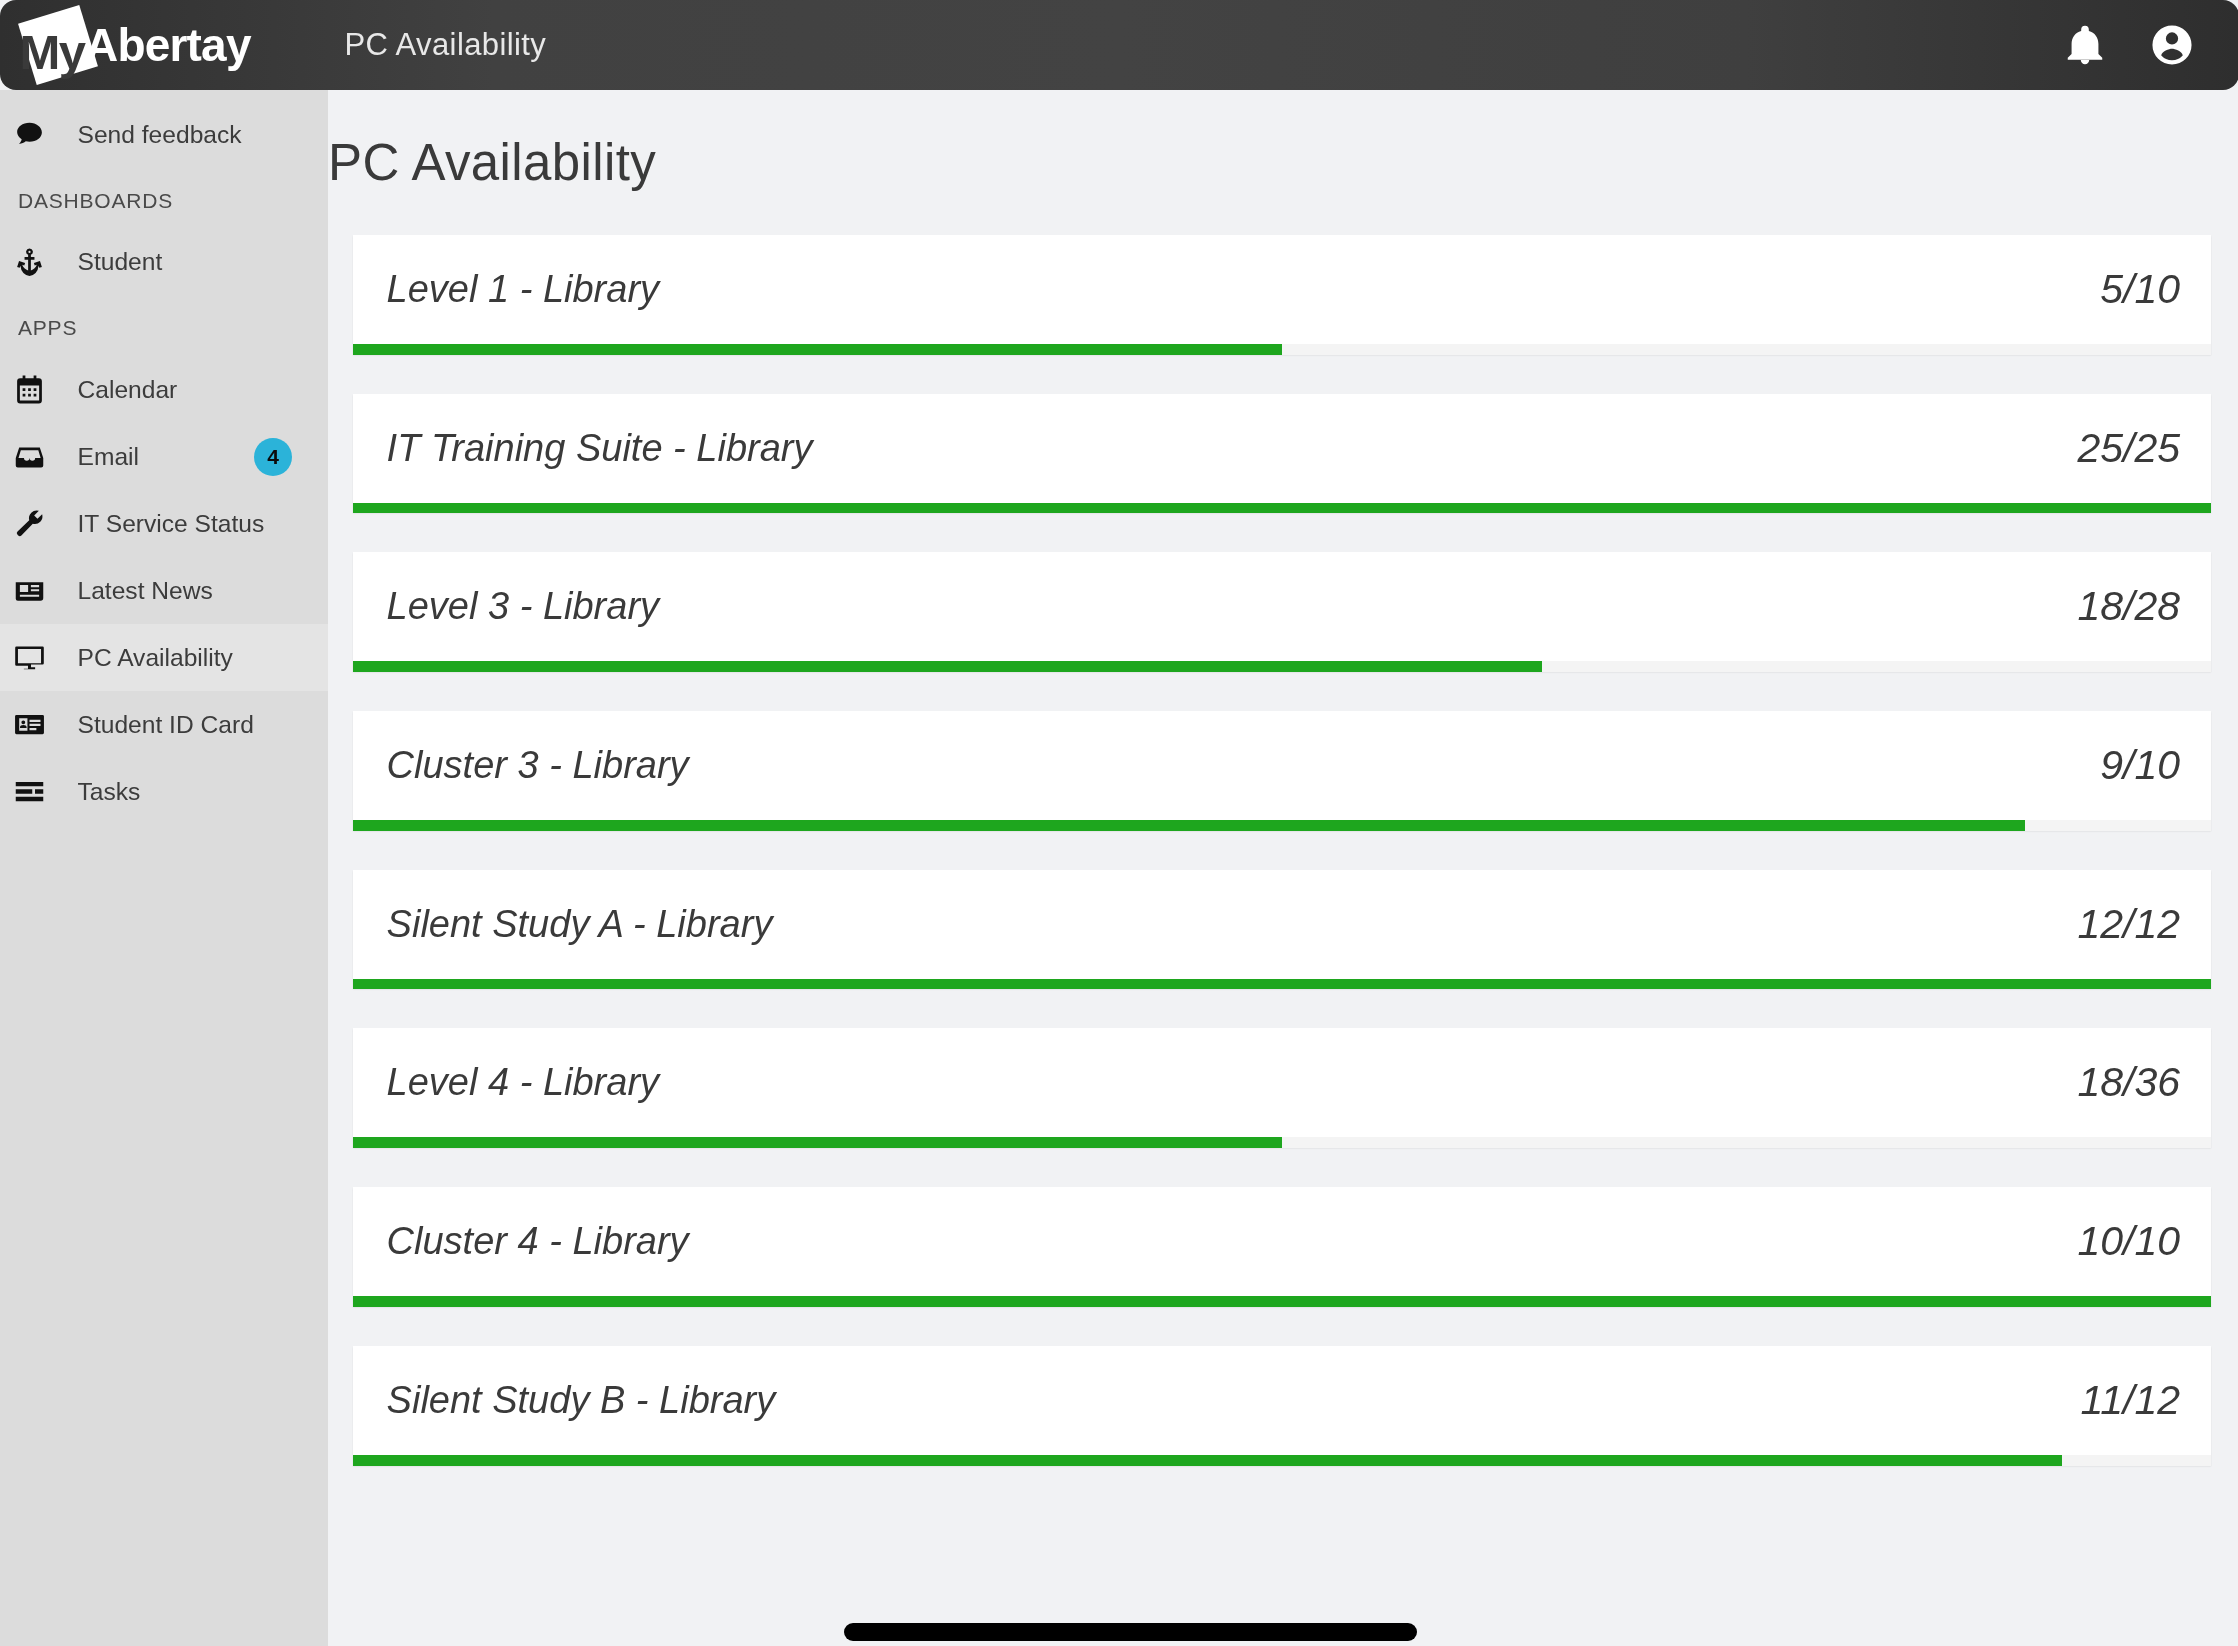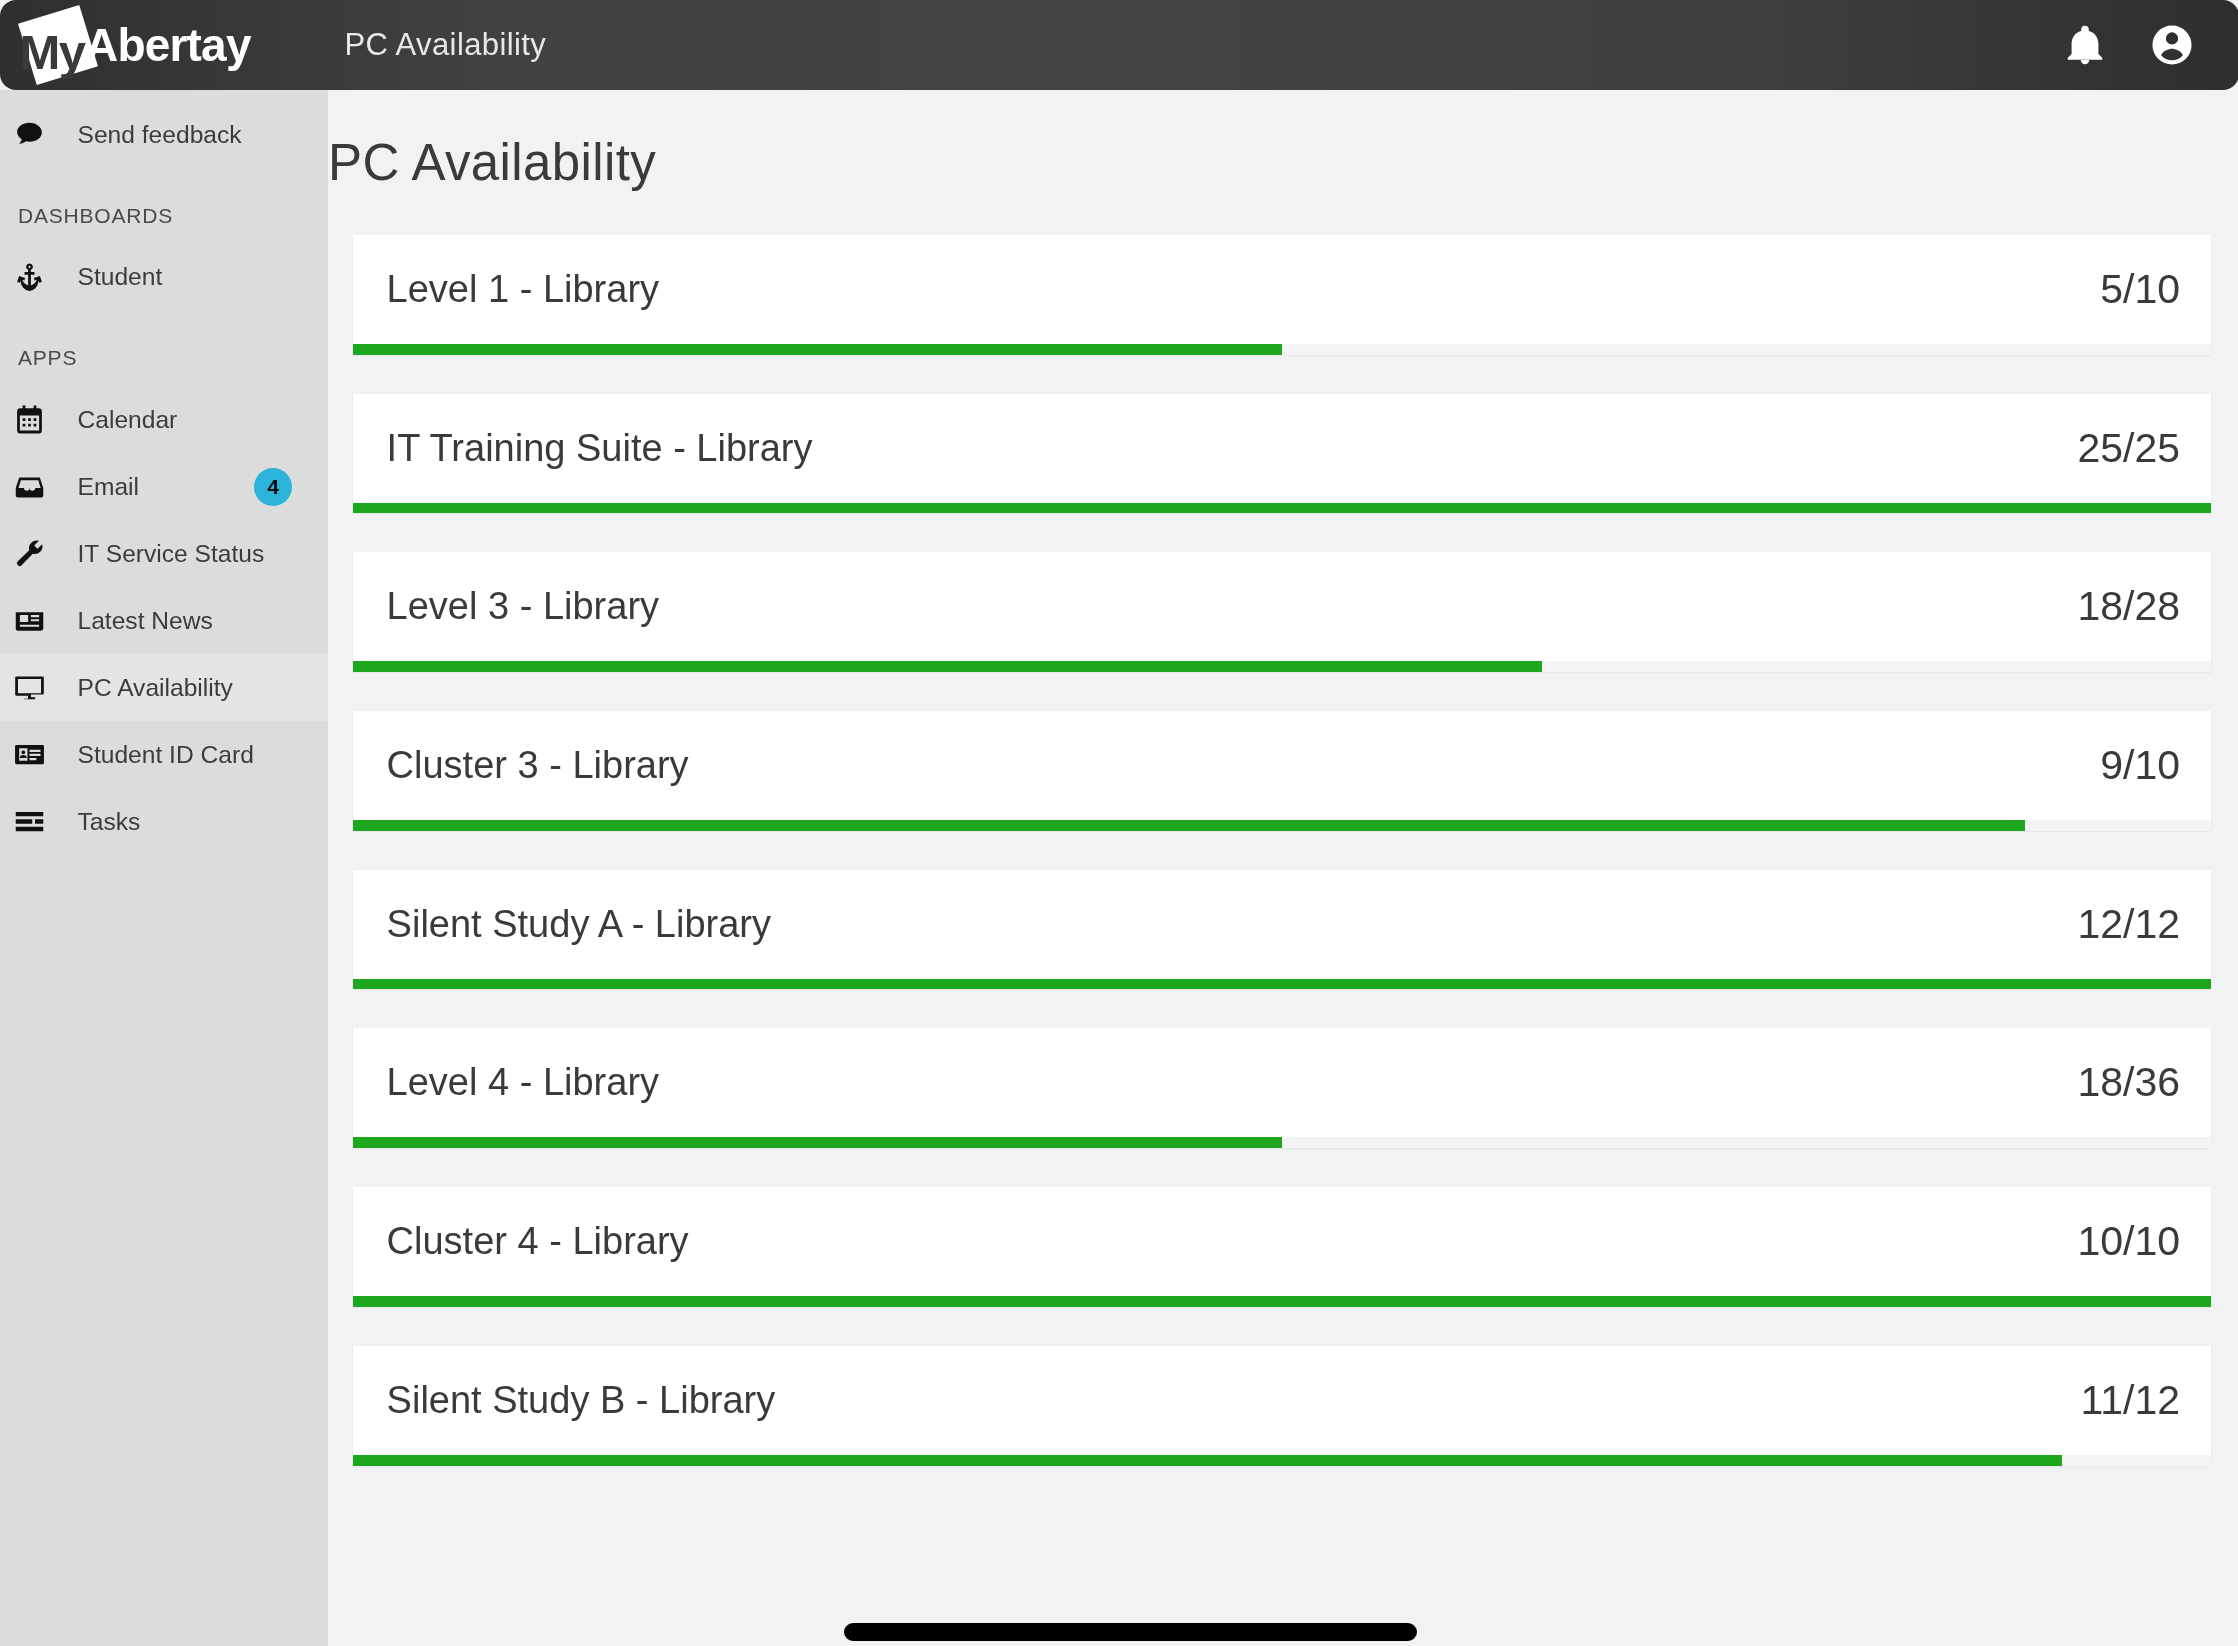--- a/index.html
+++ b/index.html
@@ -87,21 +87,21 @@
     margin-left: auto; margin-right: 36px;
     width: 38px; height: 38px; border-radius: 50%;
     background: #2bb3d9;
     color: #0c0c0c; font-size: 21px; font-weight: bold;
     display: flex; align-items: center; justify-content: center;
   }
   .nav-section {
     padding-left: 18px;
     font-size: 21px; letter-spacing: 0.8px;
     color: #4a4a4a; font-weight: 400;
-    margin-top: 35px; margin-bottom: 16.4px;
+    margin-top: 20px; margin-bottom: 16.4px;
   }
 
   
   .main {
     position: absolute; top: 90px; left: 328px;
     width: 1911px; height: 1556px;
     background: #f1f2f4;
     overflow: hidden;
   }
   .page-title {
@@ -114,20 +114,21 @@
   .card {
     background: #ffffff;
     box-shadow: 0 0.8px 1.6px rgba(0,0,0,0.10);
     margin-bottom: 39px;
     position: relative;
   }
   .card-body {
     height: 109px;
     display: flex; align-items: center;
     padding: 0 31px 0 34px;
+    font-style: italic;
   }
   .card-name {
     font-size: 38px; font-weight: 300; color: #3a3a3a;
     white-space: nowrap;
   }
   .card-count {
     margin-left: auto;
     font-size: 41px; font-weight: 300; color: #3a3a3a;
     white-space: nowrap;
   }

